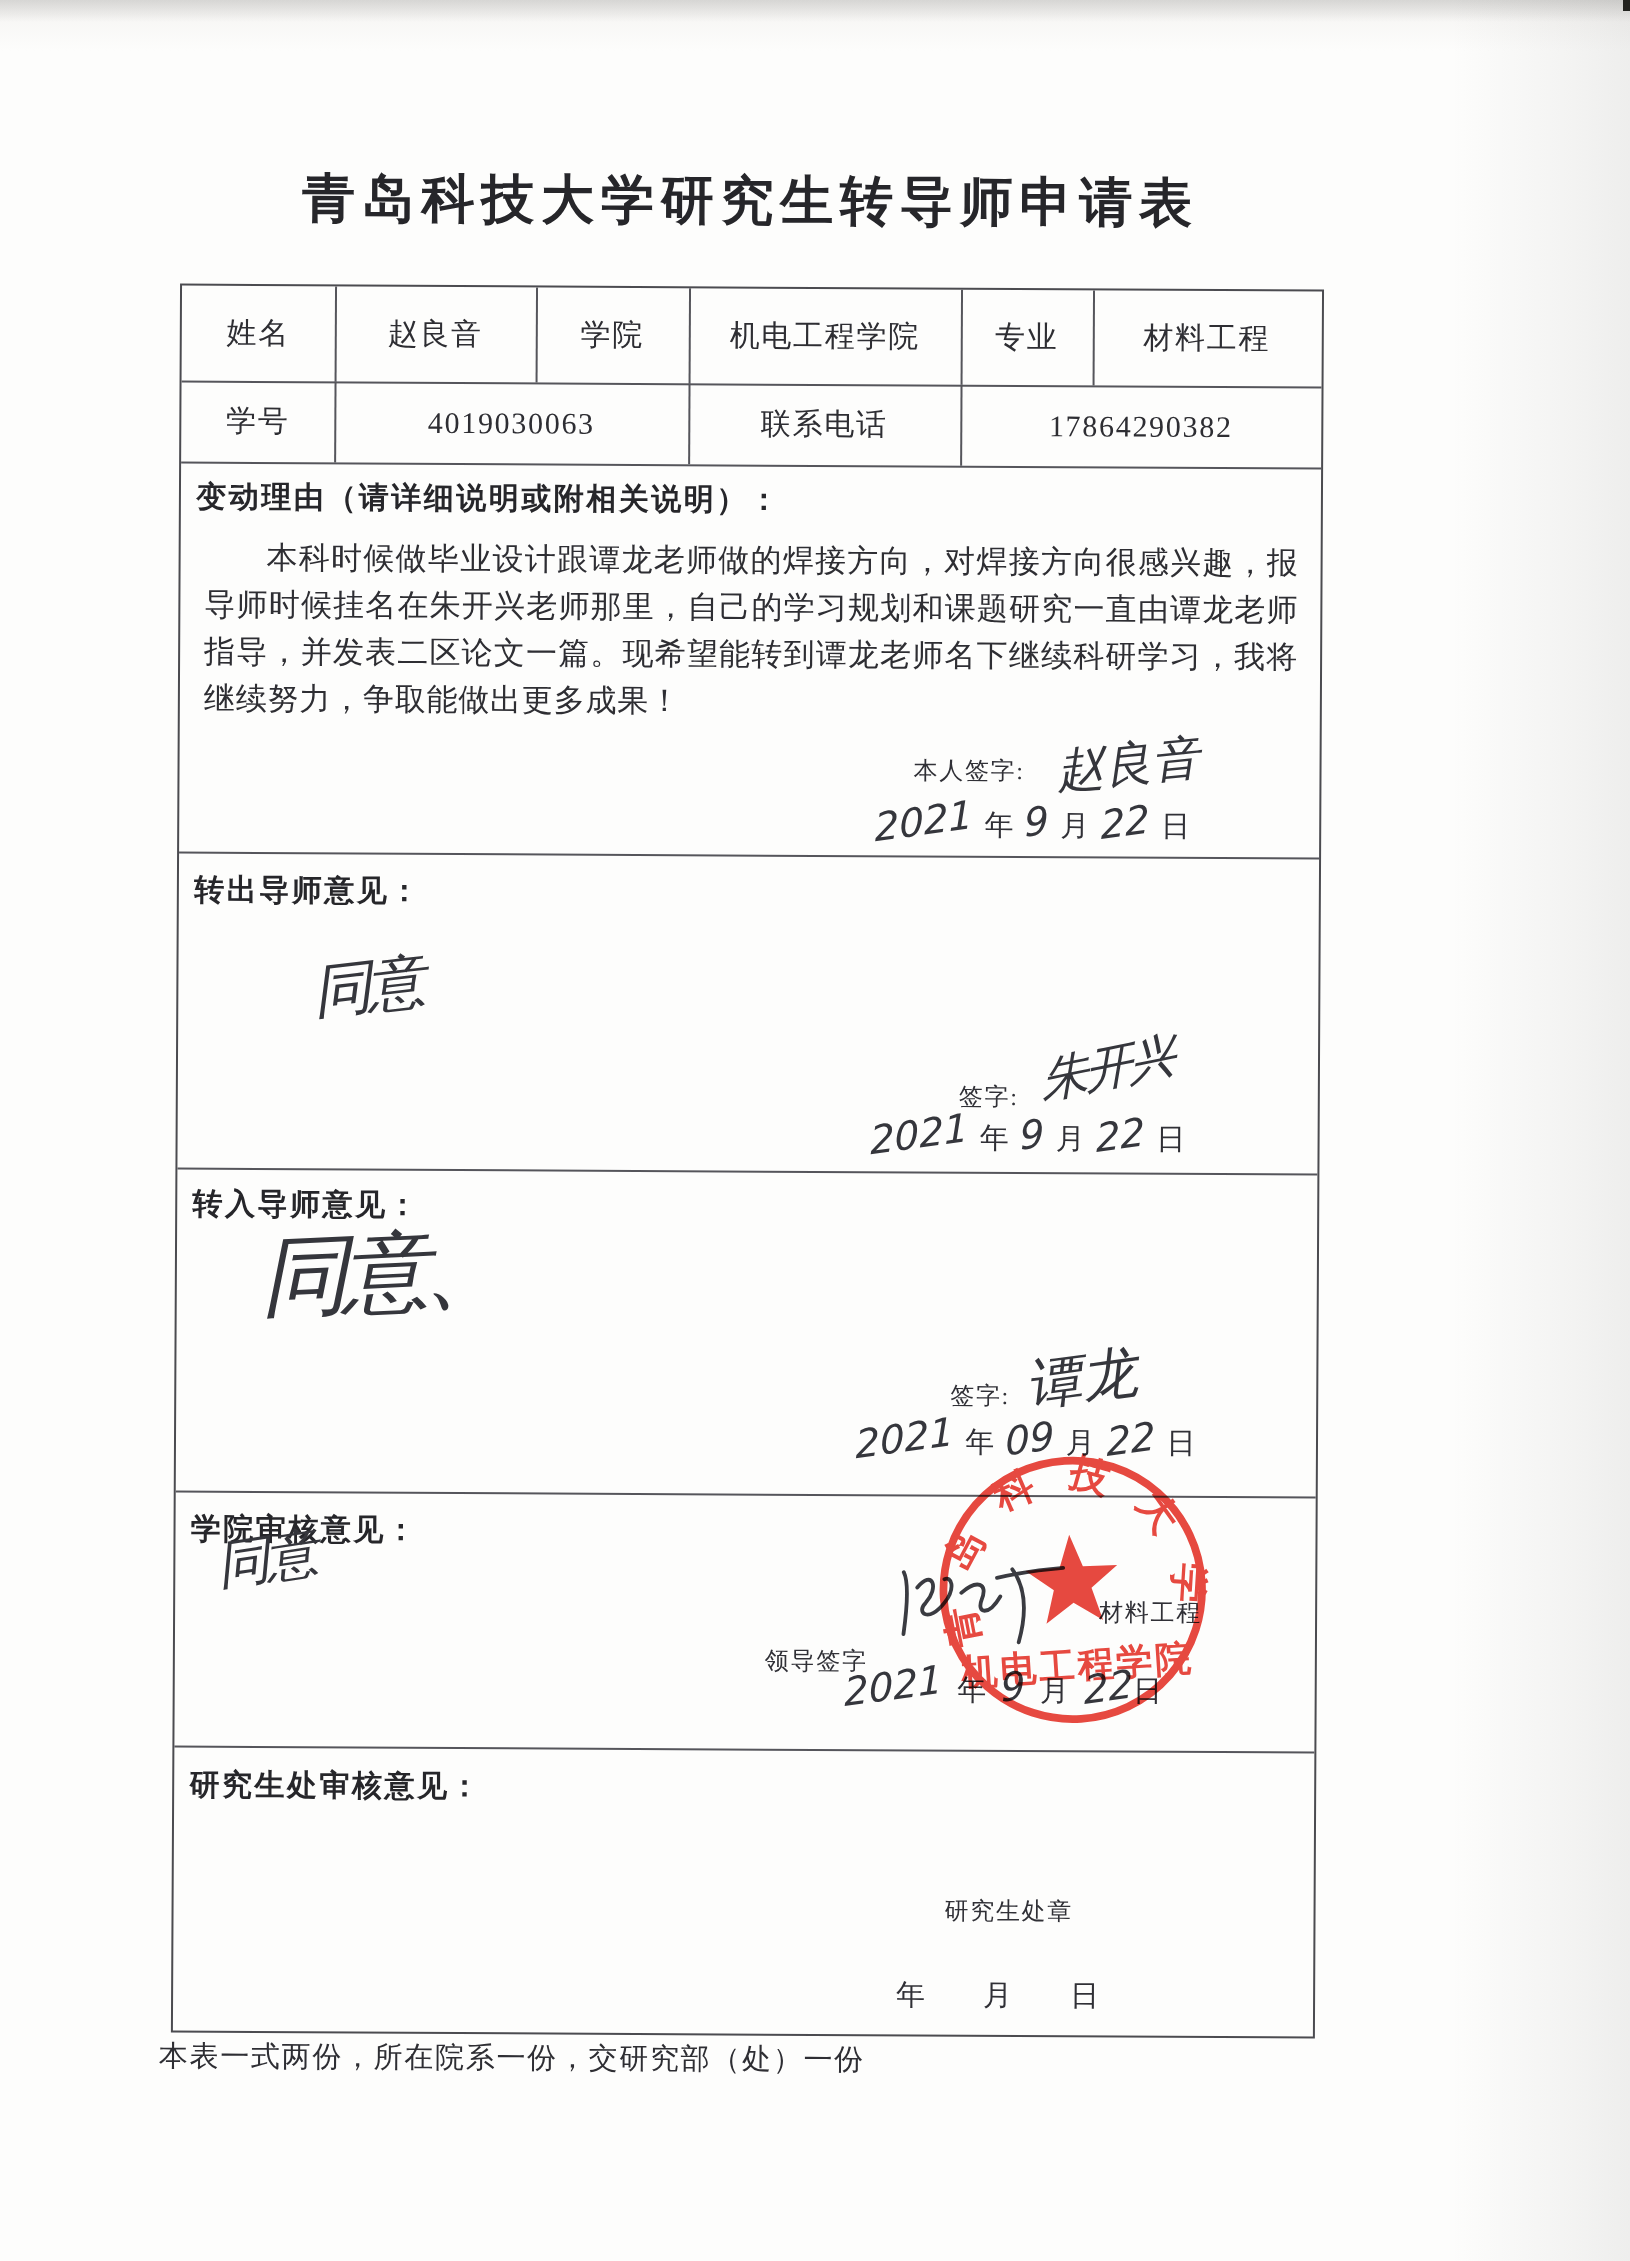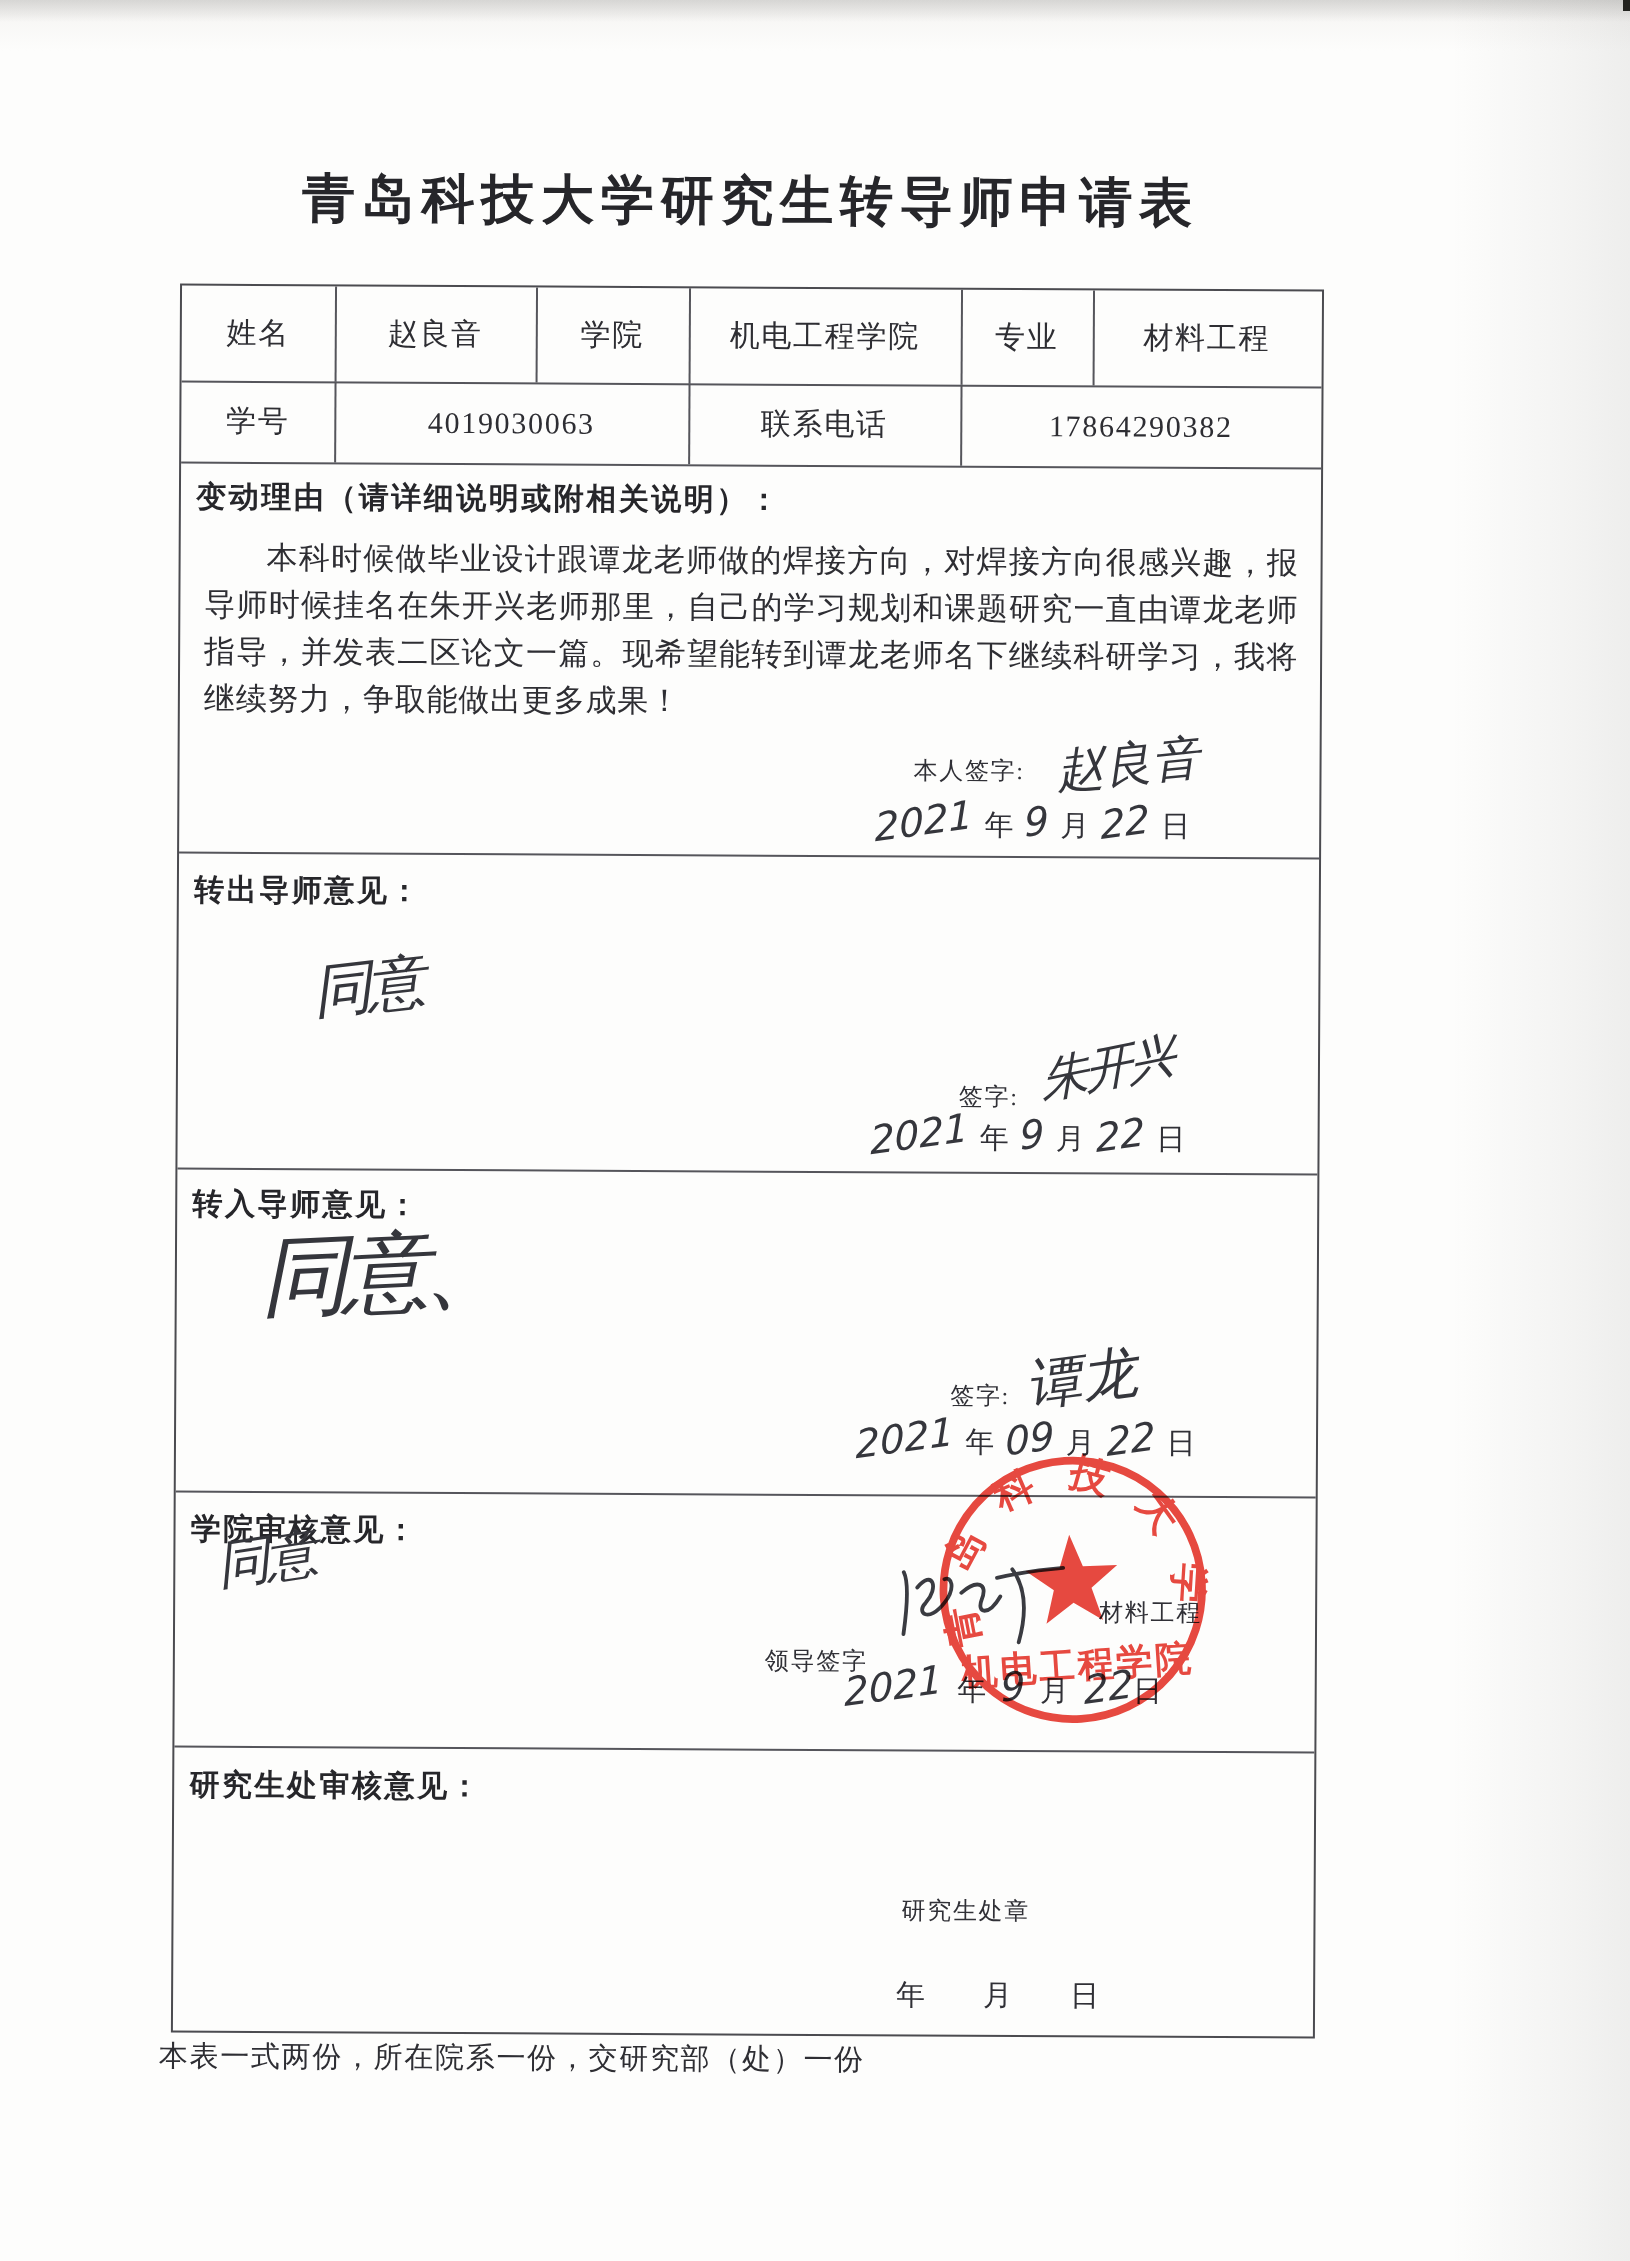--- a/index.html
+++ b/index.html
@@ -141,21 +141,21 @@
         <circle cx="170" cy="170" r="150" fill="none" stroke="#e4352b" stroke-width="9"></circle>
         <path id="stampArc" d="M 73,238 A 118,118 0 1 1 267,238" fill="none"></path>
         <text font-size="46" font-weight="bold" fill="#e4352b" letter-spacing="34">
           <textPath href="#stampArc" startOffset="50%" text-anchor="middle">青岛科技大学</textPath>
         </text>
         <polygon fill="#e4352b" points="170,106 156.5,143.4 116.7,144.7 148.1,169.1 137.1,207.3 170,185 202.9,207.3 191.9,169.1 223.3,144.7 183.5,143.4"></polygon>
         <text x="170" y="272" text-anchor="middle" font-size="42" font-weight="bold" letter-spacing="3" fill="#e4352b">机电工程学院</text>
       </svg>
 
       <div class="heading" style="left:15.3px;top:1479px">研究生处审核意见：</div>
-      <div class="lbl" style="left:728px;top:1605px">研究生处章</div>
+      <div class="lbl" style="left:771px;top:1605px">研究生处章</div>
       <div class="daterow" style="left:723px;top:1686px">
         <span class="plbl" style="margin-right:58px">年</span>
         <span class="plbl" style="margin-right:58px">月</span>
         <span class="plbl">日</span>
       </div>
     </div>
 
     <div class="footer-note">本表一式两份，所在院系一份，交研究部（处）一份</div>
   </div>
 </div>

